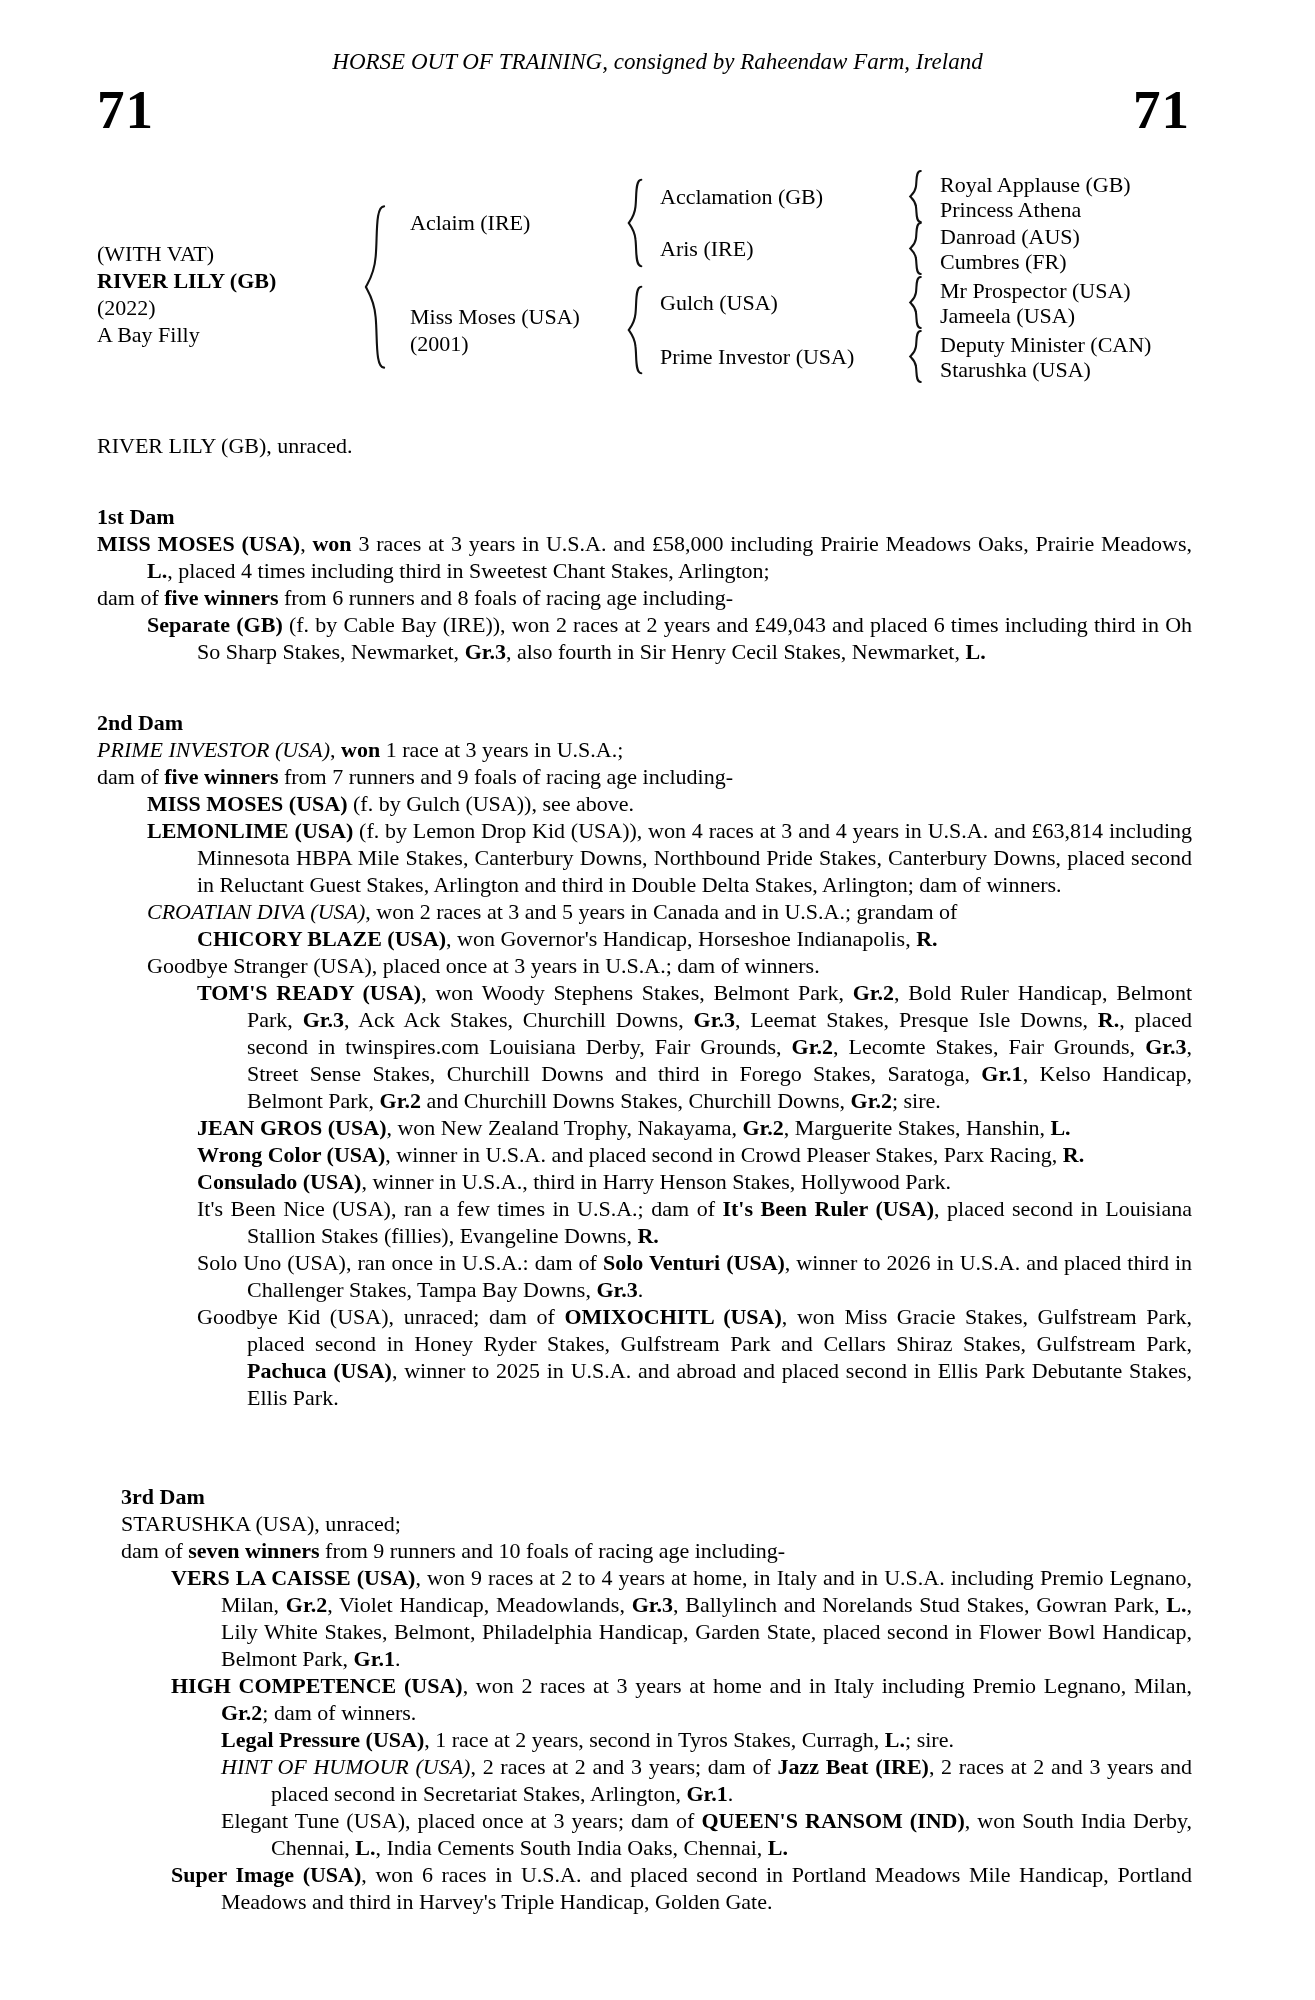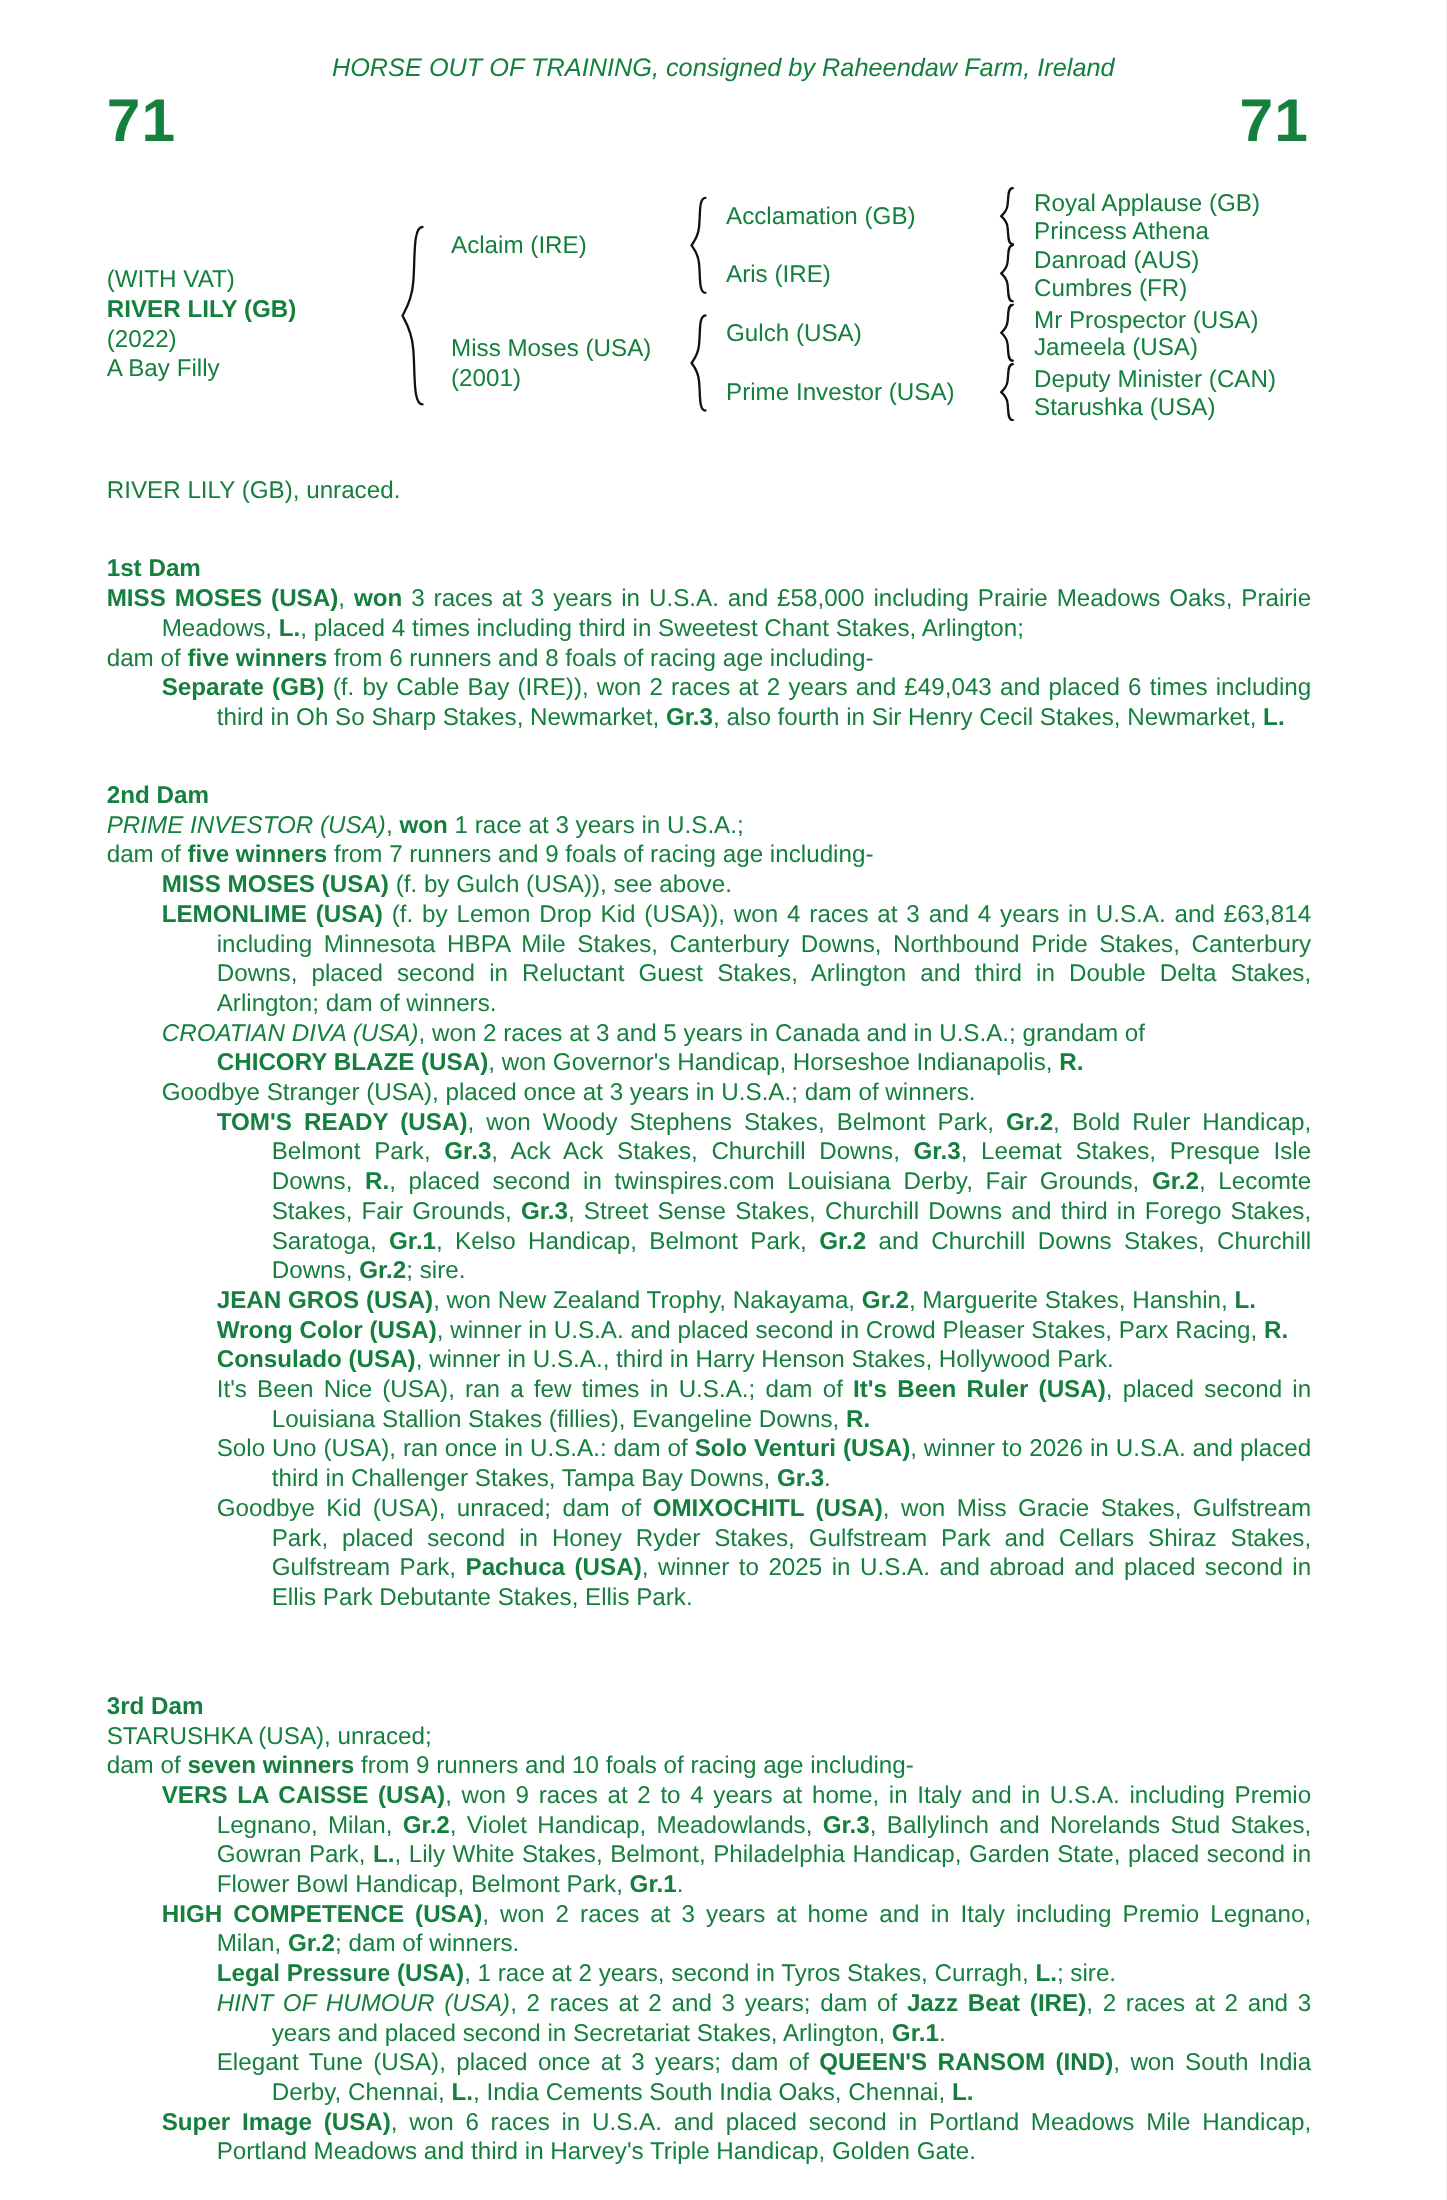--- a/index.html
+++ b/index.html
@@ -1,22 +1,22 @@
 <!DOCTYPE html>
 <html><head>
 <meta charset="utf-8">
 <style>
   html,body{margin:0;padding:0;background:#e8e8e8;}
   .page{
     position:relative;
     width:1315px;height:2000px;
     background:#ffffff;
     overflow:hidden;
-    font-family:Liberation Sans, sans-serif;
-    color:#15803d;
+    font-family:Liberation Serif, serif;
+    color:#000000;
     font-size:22px;line-height:27px;
   }
   .header-line{
     position:absolute;top:48px;left:0;width:100%;
     text-align:center;font-style:italic;font-size:23px;
   }
   .lot-number{
     position:absolute;top:82px;
     font-size:55px;font-weight:bold;line-height:1;
     letter-spacing:1px;
@@ -40,21 +40,21 @@
   .para{text-align:justify;}
   .ind0{padding-left:50px;text-indent:-50px;}
   .ind1{padding-left:100px;text-indent:-50px;}
   .ind2{padding-left:150px;text-indent:-50px;}
   .s-n{font-weight:normal;font-style:normal;}
   .s-b{font-weight:bold;}
   .s-i{font-style:italic;}
   .sec-head{font-weight:bold;}
   .section{margin-top:44px;}
   .section:first-of-type{margin-top:19px;}
-  .section:last-of-type{margin-top:72px;}
+  .section:last-of-type{margin-top:72px;margin-left:24px;}
 </style>
 </head>
 <body>
 
 <div class="page">
 
   <div class="header-line">HORSE OUT OF TRAINING, consigned by Raheendaw Farm, Ireland</div>
   <div class="lot-number lot-left">71</div>
   <div class="lot-number lot-right">71</div>
 

